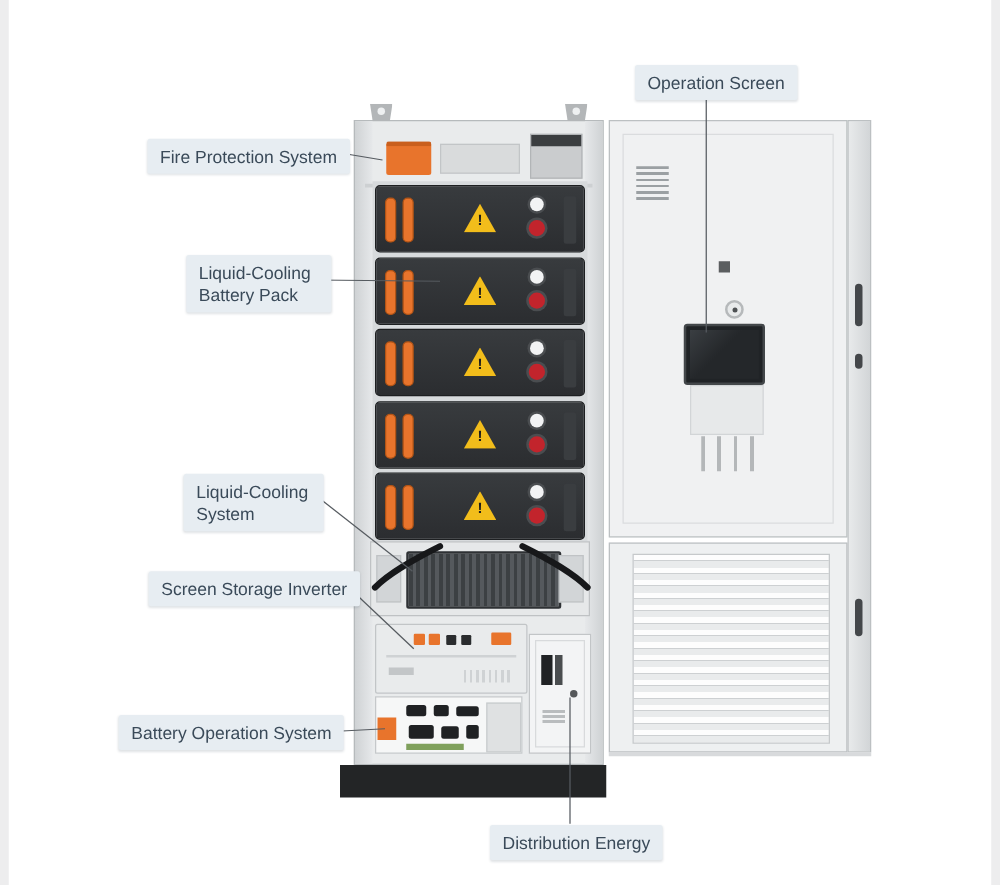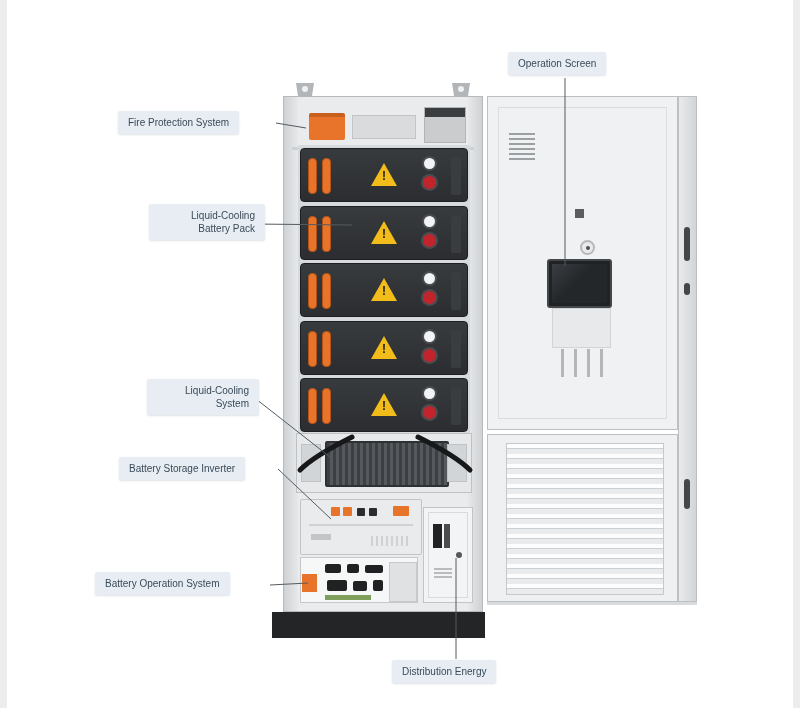--- a/index.html
+++ b/index.html
@@ -109,21 +109,21 @@
     background:linear-gradient(90deg,#e8eaeb,#d2d5d7);border:1px solid #bcc0c2;box-sizing:border-box;}
   .rs-handle{position:absolute;left:5px;width:6px;background:#44474a;border-radius:3px;}
   .rs-h1{top:130px;height:34px}.rs-h2{top:186px;height:12px}.rs-h3{top:382px;height:30px}
 
   .base-plinth{position:absolute;left:272px;top:612px;width:213px;height:26px;background:var(--base_black,#232526);}
   .right-shadow{position:absolute;left:487px;top:602px;width:210px;height:3px;background:#d8dadc;}
 
   
   .overlay{position:absolute;left:0;top:0;pointer-events:none;}
   .label{position:absolute;background:var(--label_bg,#e7edf2);color:var(--label_text,#3a4a59);
-    font-size:10px;line-height:1.3;padding:5px 10px;border-radius:2px;text-align:right;
+    font-size:14px;line-height:1.3;padding:5px 10px;border-radius:2px;text-align:left;
     box-shadow:0 1px 2px rgba(40,60,80,.15);white-space:normal;}
   .lbl-op{left:508px;top:52px;}
   .lbl-fire{left:118px;top:111px;}
   .lbl-pack{left:149px;top:204px;width:96px;}
   .lbl-cool{left:147px;top:379px;width:92px;}
   .lbl-inv{left:119px;top:457px;}
   .lbl-bms{left:95px;top:572px;}
   .lbl-dist{left:392px;top:660px;}
 </style>
 </head>
@@ -264,16 +264,16 @@
     <line x1="256" y1="399" x2="330" y2="457" stroke="#565b60" stroke-width="1"></line>
     <line x1="278" y1="469" x2="331" y2="519" stroke="#565b60" stroke-width="1"></line>
     <line x1="270" y1="585" x2="308" y2="583" stroke="#565b60" stroke-width="1"></line>
     <line x1="456" y1="659" x2="456" y2="558" stroke="#565b60" stroke-width="1"></line>
   </svg>
 
   <div class="label lbl-op">Operation Screen</div>
   <div class="label lbl-fire">Fire Protection System</div>
   <div class="label lbl-pack">Liquid-Cooling Battery Pack</div>
   <div class="label lbl-cool">Liquid-Cooling System</div>
-  <div class="label lbl-inv">Battery Storage Inverter</div>
+  <div class="label lbl-inv">Screen Storage Inverter</div>
   <div class="label lbl-bms">Battery Operation System</div>
   <div class="label lbl-dist">Distribution Energy</div>
 </div>
 
 </body></html>

